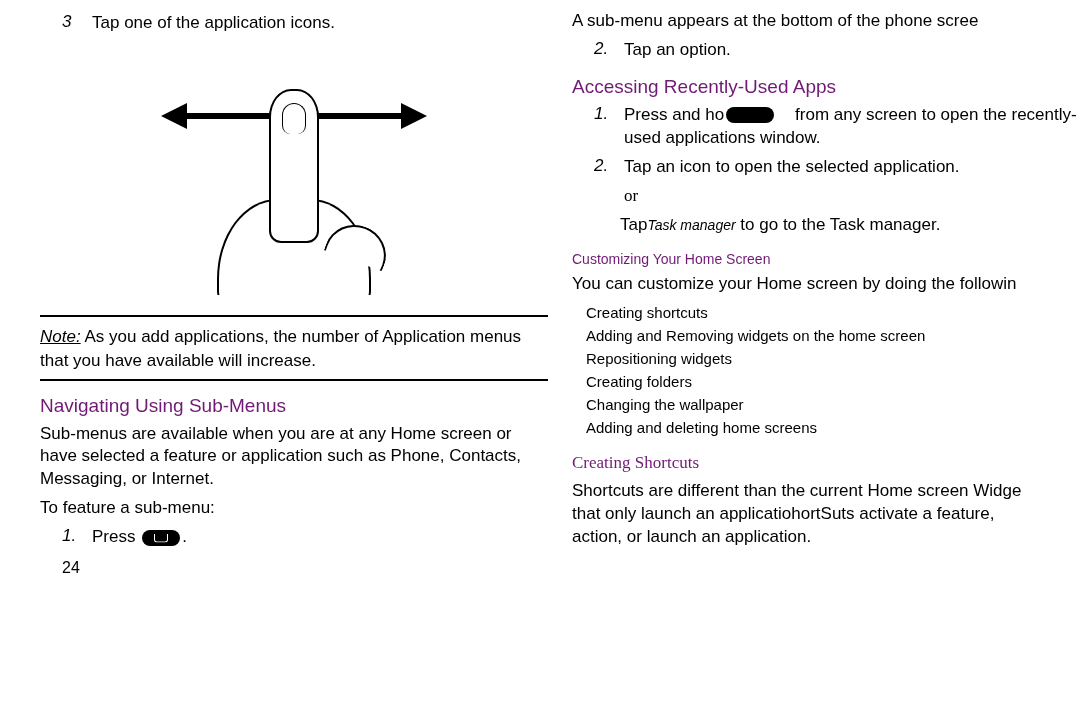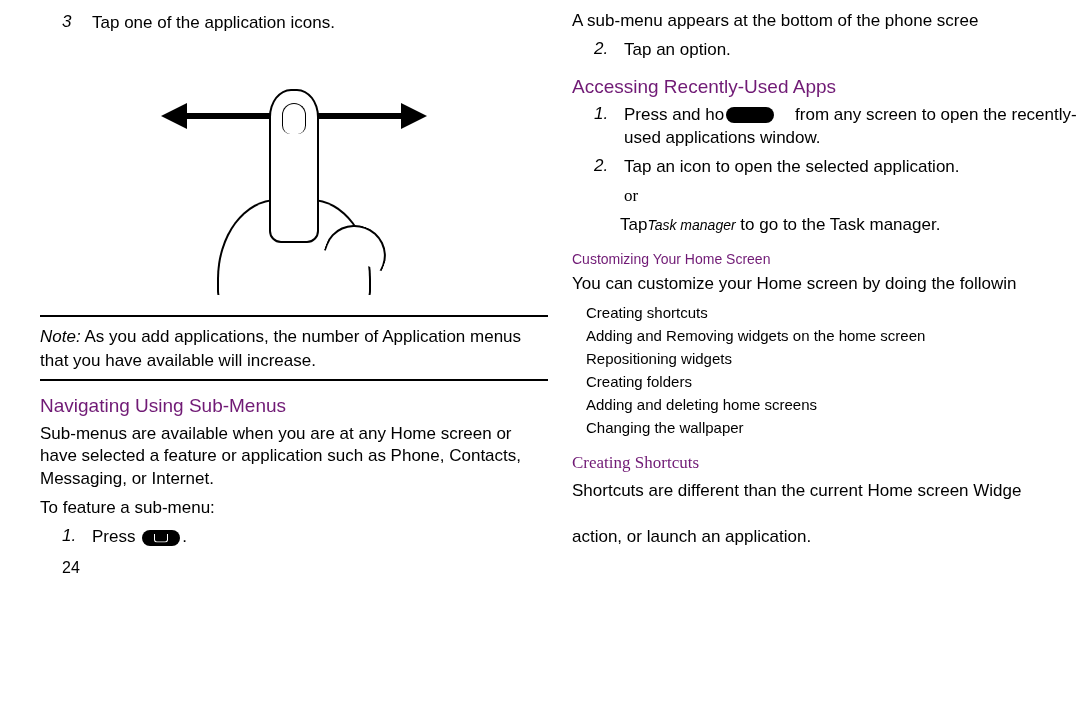--- a/index.html
+++ b/index.html
@@ -36,21 +36,21 @@
     font-weight: 400;
     font-size: 19px;
     margin: 14px 0 6px 0;
   }
   h4.ghost.sub { font-size: 17px; margin-left: 0; }
   .hr { border: none; border-top: 2px solid #000; margin: 6px 0 8px 0; }
   .note {
     margin: 8px 0 6px 0;
     line-height: 1.4;
   }
-  .note .lbl { font-style: italic; }
+  .note .lbl { font-style: italic; text-decoration: underline; }
   .italics-sm { font-style: italic; font-size: 14px; }
   .pagenum { margin-top: 10px; margin-left: 22px; font-size: 16px; }
   .figure {
     width: 330px;
     height: 260px;
     margin: 14px auto 6px auto;
     position: relative;
   }
   .figure .bar {
     position: absolute;
@@ -193,26 +193,26 @@
     </div>
   </div>
 
   <div class="block">
     <h4 class="ghost" style="font-size:14px">Customizing Your Home Screen</h4>
     <div class="para-wide">You can customize your Home screen by doing the followin</div>
     <div class="bullet">Creating shortcuts</div>
     <div class="bullet">Adding and Removing widgets on the home screen</div>
     <div class="bullet">Repositioning widgets</div>
     <div class="bullet">Creating folders</div>
+    <div class="bullet">Changing the wallpaper</div>
     <div class="bullet">Adding and deleting home screens</div>
-    <div class="bullet">Changing the wallpaper</div>
   </div>
 
   <div class="block">
     <h4 class="ghost sub">Creating Shortcuts</h4>
     <div class="para-wide">
       <span>Shortcuts are different than the current Home screen Widge</span><br>
-      <br>
+      <span>that only launch an applicatiohortSuts activate a feature,</span><br>
       <span>action, or launch an application.</span>
     </div>
   </div>
 
 </div>
 
 </body></html>

